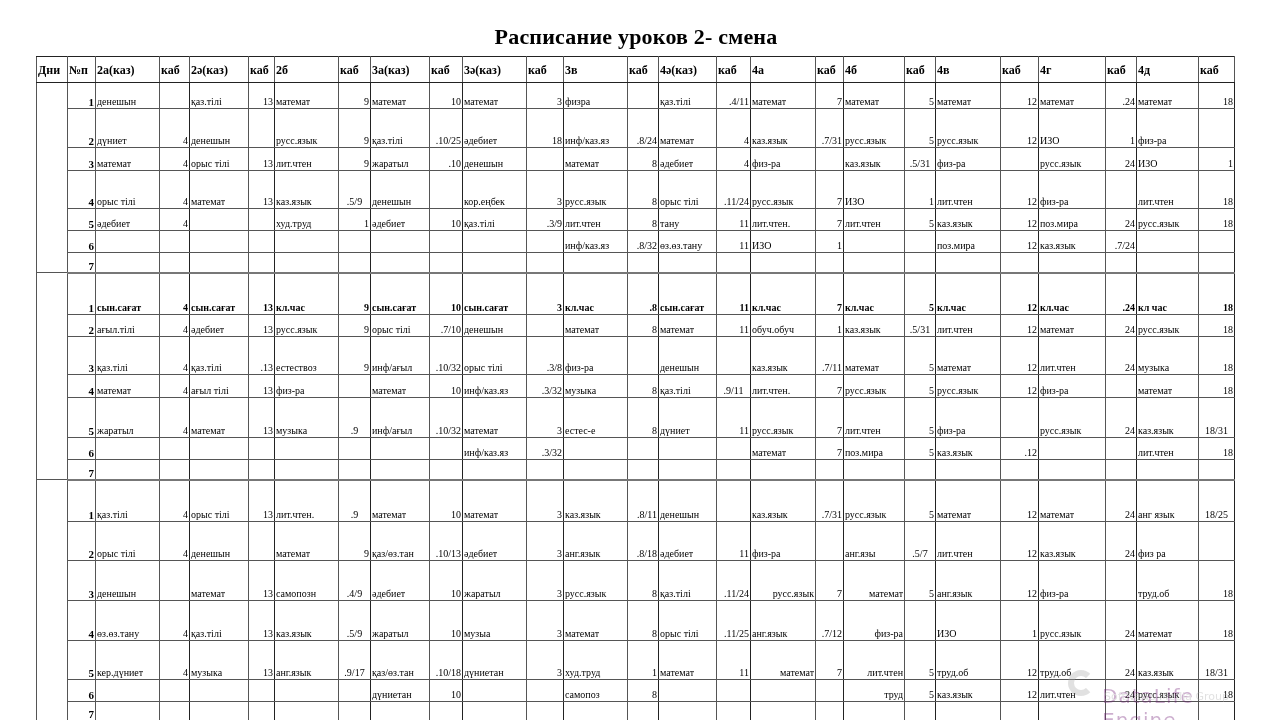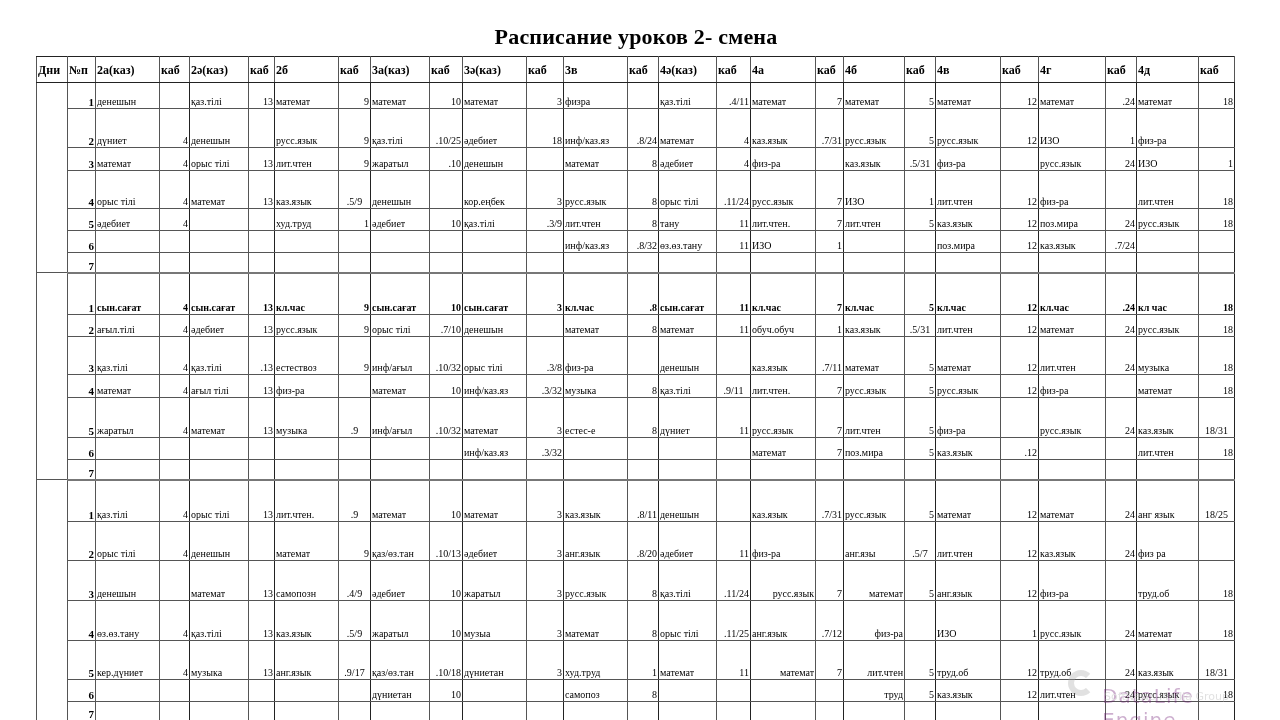--- a/index.html
+++ b/index.html
@@ -501,21 +501,21 @@
         <td class="room col-thick">4</td>
         <td class="subj">денешын</td>
         <td class="room col-thick"></td>
         <td class="subj">математ</td>
         <td class="room col-thick">9</td>
         <td class="subj">қаз/өз.тан</td>
         <td class="room col-thick">.10/13</td>
         <td class="subj">әдебиет</td>
         <td class="room col-thick">3</td>
         <td class="subj">анг.язык</td>
-        <td class="room col-thick">.8/20</td>
+        <td class="room col-thick">.8/18</td>
         <td class="subj">әдебиет</td>
         <td class="room col-thick">11</td>
         <td class="subj">физ-ра</td>
         <td class="room col-thick"></td>
         <td class="subj">анг.язы</td>
         <td class="room col-thick l">.5/7</td>
         <td class="subj">лит.чтен</td>
         <td class="room col-thick">12</td>
         <td class="subj">каз.язык</td>
         <td class="room col-thick">24</td>

